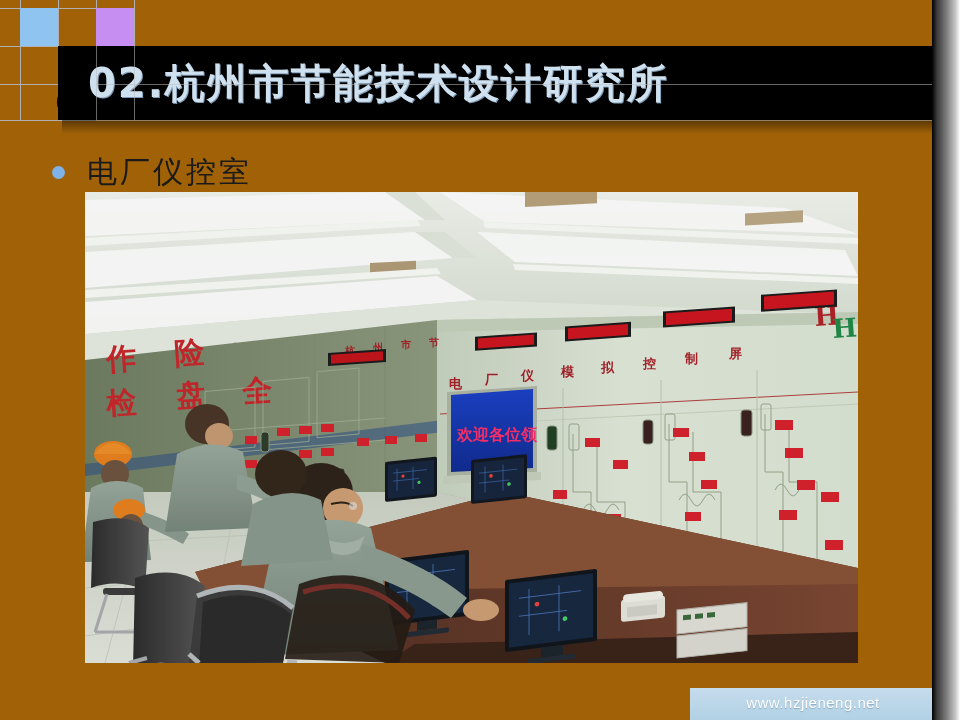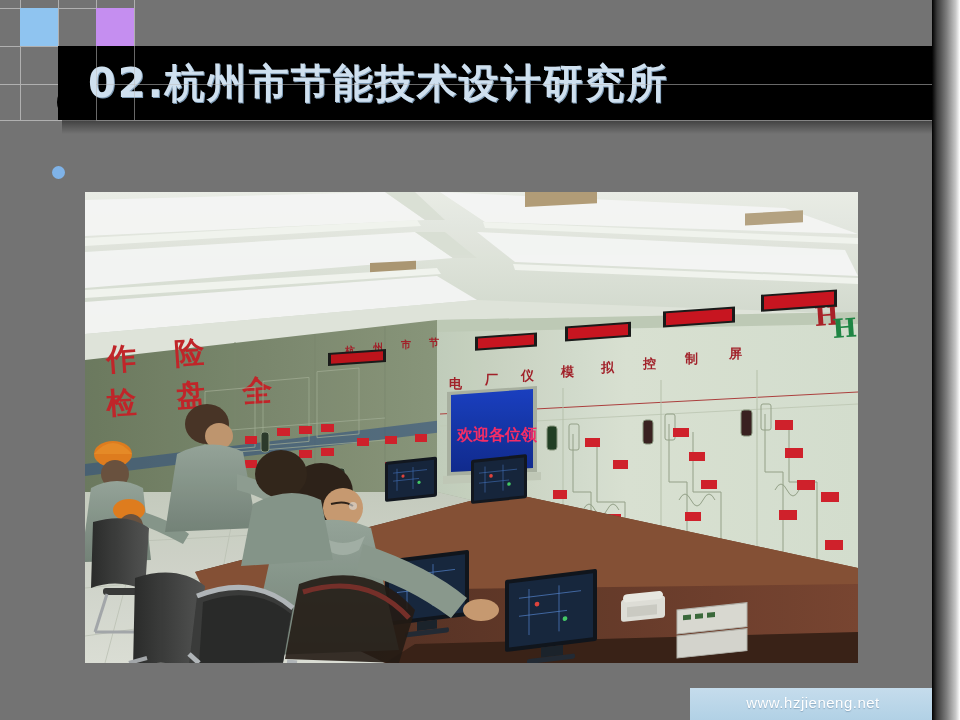--- a/index.html
+++ b/index.html
@@ -6,21 +6,21 @@
   html,body { width:960px; height:720px; overflow:hidden; }
   body {
     background:#ffffff;
     font-family:"Liberation Sans", sans-serif;
     position:relative;
   }
 
   
   #slide {
     position:absolute; left:0; top:0; width:960px; height:720px;
-    background:#737373; overflow:hidden;
+    background:#a16207; overflow:hidden;
   }
 
   
   .grid-line { position:absolute; background:#b0b0b0; }
   .grid-v { width:1px; }
   .grid-h { height:1px; }
 
   .sq { position:absolute; }
   #sq-blue   { left:20px;  top:8px;   width:38px; height:38px; background:#8fc4f0; }
   #sq-purple { left:96px;  top:8px;   width:38px; height:38px; background:#c58ef0; }
@@ -121,20 +121,21 @@
 
   <div class="grid-over" style="left:96px;  top:46px;  width:1px;  height:74px;"></div>
   <div class="grid-over" style="left:134px; top:46px;  width:1px;  height:74px;"></div>
   <div class="grid-over" style="left:96px;  top:84px;  width:842px; height:1px;"></div>
   <div class="grid-over" style="left:96px;  top:120px; width:842px; height:1px;"></div>
 
   <div id="title-text">02.杭州市节能技术设计研究所</div>
 
   <div id="bullet-row">
     <span id="bullet-dot"></span>
+    <span id="bullet-label">电厂仪控室</span>
   </div>
 
   <div id="photo">
     <svg viewBox="0 0 773 471" preserveAspectRatio="none">
       <defs>
         <linearGradient id="ceil" x1="0" y1="0" x2="0" y2="1">
           <stop offset="0" stop-color="#f4f6f0"></stop>
             <stop offset="1" stop-color="#d7ded2"></stop>
         </linearGradient>
         <linearGradient id="wallg" x1="0" y1="0" x2="1" y2="0">

